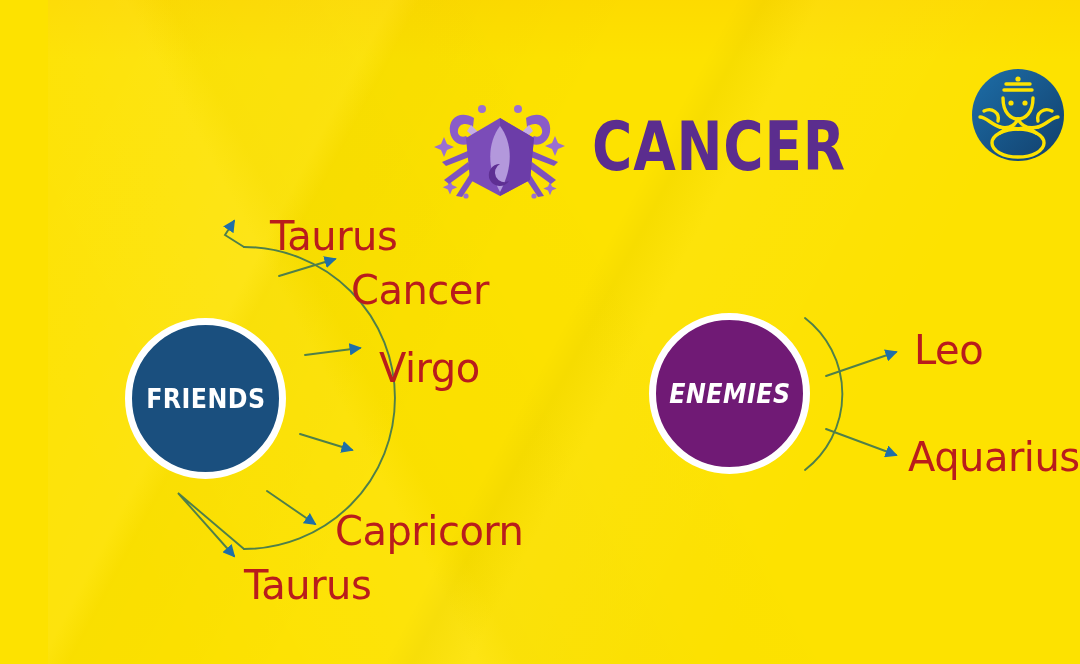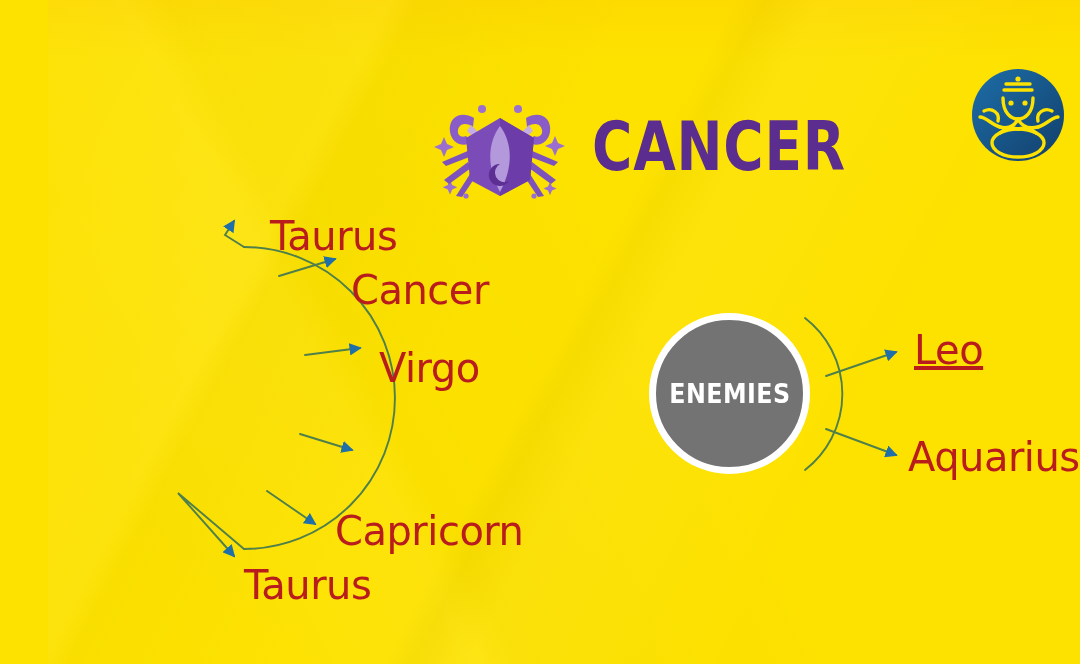--- a/index.html
+++ b/index.html
@@ -89,21 +89,22 @@
     white-space: nowrap;
   }
   #friends-hub {
     left: 77px; top: 318px;
     width: 161px; height: 161px;
     background: #1a4f7e;
   }
   #enemies-hub {
     left: 601px; top: 313px;
     width: 161px; height: 161px;
-    background: #737373;
+    background: #701a75;
+    font-style: italic;
   }
 
   
   .leaf-label {
     position: absolute;
     color: #b91c1c;
     font-family: "DejaVu Sans", sans-serif;
     font-weight: 400;
     font-size: 40px;
     line-height: 1;
@@ -205,27 +206,30 @@
       <path d="M14 44 C 22 40 30 46 28 54"></path>
       <path d="M82 44 C 74 40 66 46 68 54"></path>
       <ellipse cx="48" cy="76" rx="26" ry="14"></ellipse>
       <path d="M30 66 C 34 62 42 60 48 62"></path>
       <path d="M66 66 C 62 62 54 60 48 62"></path>
     </g>
     <circle cx="41" cy="36" r="2.6" fill="#fde200"></circle>
     <circle cx="55" cy="36" r="2.6" fill="#fde200"></circle>
   </svg>
 
+  <div class="hub" id="friends-hub">
+    <span class="hub-label">FRIENDS</span>
+  </div>
 
   <div class="hub" id="enemies-hub">
     <span class="hub-label">ENEMIES</span>
   </div>
 
   <div class="leaf-label" style="left: 222px; top: 216px;">Taurus</div>
   <div class="leaf-label" style="left: 303px; top: 270px;">Cancer</div>
   <div class="leaf-label" style="left: 331px; top: 348px;">Virgo</div>
   <div class="leaf-label" style="left: 287px; top: 511px;">Capricorn</div>
   <div class="leaf-label" style="left: 196px; top: 565px;">Taurus</div>
 
-  <div class="leaf-label" style="left: 866px; top: 330px; text-decoration: underline;">Leo</div>
+  <div class="leaf-label" style="left: 866px; top: 330px;">Leo</div>
   <div class="leaf-label" style="left: 860px; top: 437px;">Aquarius</div>
 
 </div>
 
 </body></html>

